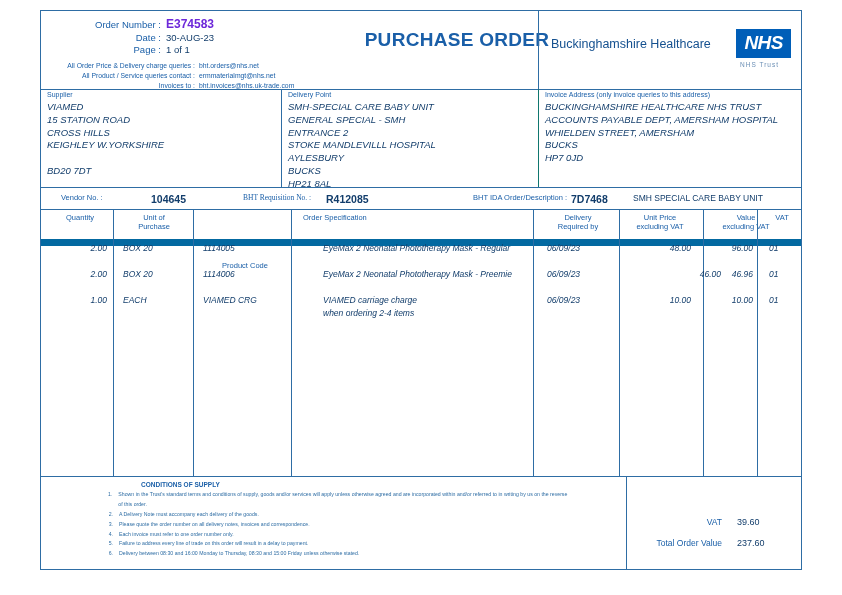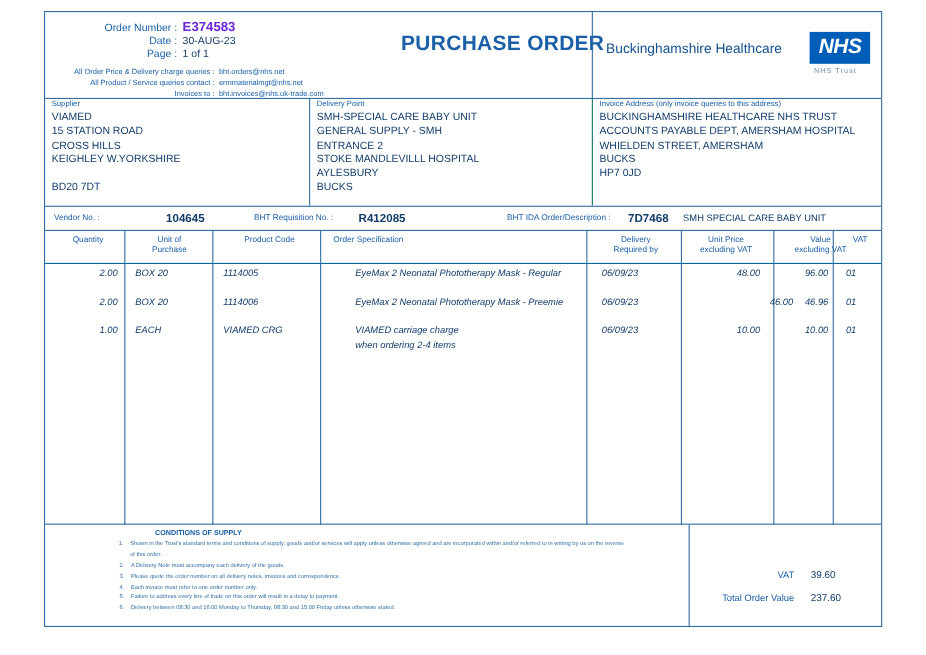--- a/index.html
+++ b/index.html
@@ -141,49 +141,50 @@
   }
   .addr-head {
     font-size: 7px;
     color: #1a5fa8;
     margin-bottom: 3px;
   }
   .addr-body {
     font-size: 9.5px;
     color: #123d6b;
     line-height: 1.35;
+    font-style: italic;
   }
   .addr-c1 { left: 0; width: 240px; }
   .addr-c2 { left: 240px; width: 257px; border-left: 1px solid #2e6da4; }
   .addr-c3 { left: 497px; right: 0; border-left: 1px solid #0f766e; }
 
   
   .vendor {
     position: absolute;
     left: 0; right: 0;
     top: 176px;
     height: 22px;
     font-size: 7.5px;
   }
   .v-item { position: absolute; top: 6px; }
-  .v-lbl { color: #1a5fa8; font-size: 7.5px; }
+  .v-lbl { color: #1a5fa8; font-size: 7.5px; margin-left: 12px; }
   .v-val { color: #123d6b; font-size: 10.5px; font-weight: bold; }
 
   
   .tbl {
     position: absolute;
     left: 0; right: 0;
     top: 198px;
     bottom: 92px;
   }
   .thead {
     position: absolute;
     left: 0; right: 0; top: 0;
     height: 30px;
-    border-bottom: 1px solid #0369a1;
+    border-bottom: 7px solid #0369a1;
   }
   .th {
     position: absolute;
     top: 4px;
     font-size: 7.5px;
     color: #1a5fa8;
     line-height: 1.25;
     text-align: center;
   }
   .tcol-line {
@@ -329,59 +330,60 @@
         <div>KEIGHLEY W.YORKSHIRE</div>
         <div style="height:13px;"></div>
         <div>BD20 7DT</div>
       </div>
     </div>
 
     <div class="addr-col addr-c2">
       <div class="addr-head">Delivery Point</div>
       <div class="addr-body">
         <div>SMH-SPECIAL  CARE BABY UNIT</div>
-        <div>GENERAL SUPPLY - SMH</div>
+        <div>GENERAL SPECIAL - SMH</div>
         <div>ENTRANCE 2</div>
         <div>STOKE MANDLEVILLL HOSPITAL</div>
         <div>AYLESBURY</div>
         <div>BUCKS</div>
+        <div>HP21 8AL</div>
       </div>
     </div>
 
     <div class="addr-col addr-c3">
       <div class="addr-head">Invoice Address (only invoice queries to this address)</div>
       <div class="addr-body">
         <div>BUCKINGHAMSHIRE HEALTHCARE NHS TRUST</div>
         <div>ACCOUNTS PAYABLE DEPT, AMERSHAM HOSPITAL</div>
         <div>WHIELDEN STREET, AMERSHAM</div>
         <div>BUCKS</div>
         <div>HP7 0JD</div>
       </div>
     </div>
   </div>
 
   <div class="hline" style="top:176px;"></div>
 
   <div class="vendor">
     <div class="v-item" style="left:8px;"><span class="v-lbl">Vendor No. :</span></div>
     <div class="v-item" style="left:110px;"><span class="v-val">104645</span></div>
-    <div class="v-item" style="left:190px;"><span class="v-lbl">BHT Requisition No. :</span></div>
+    <div class="v-item" style="left:190px;font-family:Liberation Serif, serif;"><span class="v-lbl">BHT Requisition No. :</span></div>
     <div class="v-item" style="left:285px;"><span class="v-val">R412085</span></div>
     <div class="v-item" style="left:420px;"><span class="v-lbl">BHT IDA Order/Description :</span></div>
     <div class="v-item" style="left:530px;"><span class="v-val">7D7468</span></div>
     <div class="v-item" style="left:580px;"><span class="v-lbl" style="font-size:8.5px;color:#123d6b;">SMH SPECIAL  CARE BABY UNIT</span></div>
   </div>
 
   <div class="hline" style="top:198px;"></div>
 
   <div class="tbl">
     <div class="thead">
       <div class="th" style="left:8px;width:62px;">Quantity</div>
       <div class="th" style="left:78px;width:70px;">Unit of<br>Purchase</div>
-      <div class="th" style="left:160px;width:88px;">Product Code</div>
+      <div class="th" style="left:160px;width:88px;margin-top:48px;">Product Code</div>
       <div class="th" style="left:262px;width:120px;text-align:left;">Order Specification</div>
       <div class="th" style="left:500px;width:74px;">Delivery<br>Required by</div>
       <div class="th" style="left:578px;width:82px;">Unit Price<br>excluding VAT</div>
       <div class="th" style="left:664px;width:82px;">Value<br>excluding VAT</div>
       <div class="th" style="left:722px;width:38px;">VAT</div>
     </div>
 
     <div class="tcol-line" style="left:72px;"></div>
     <div class="tcol-line" style="left:152px;"></div>
     <div class="tcol-line" style="left:250px;"></div>

